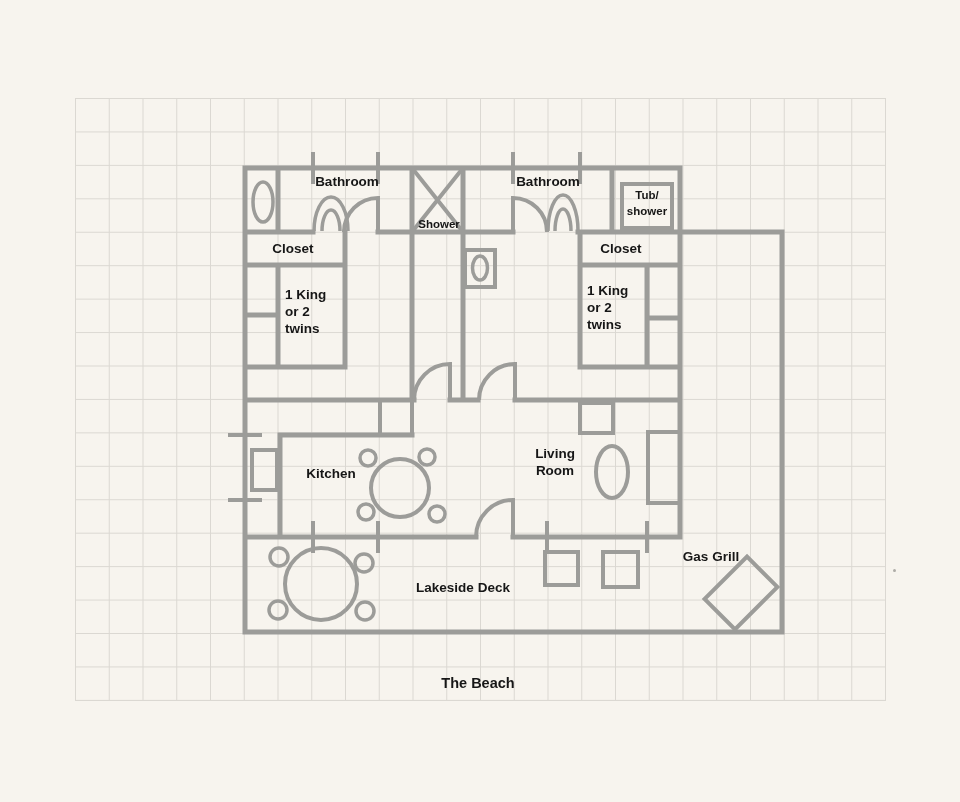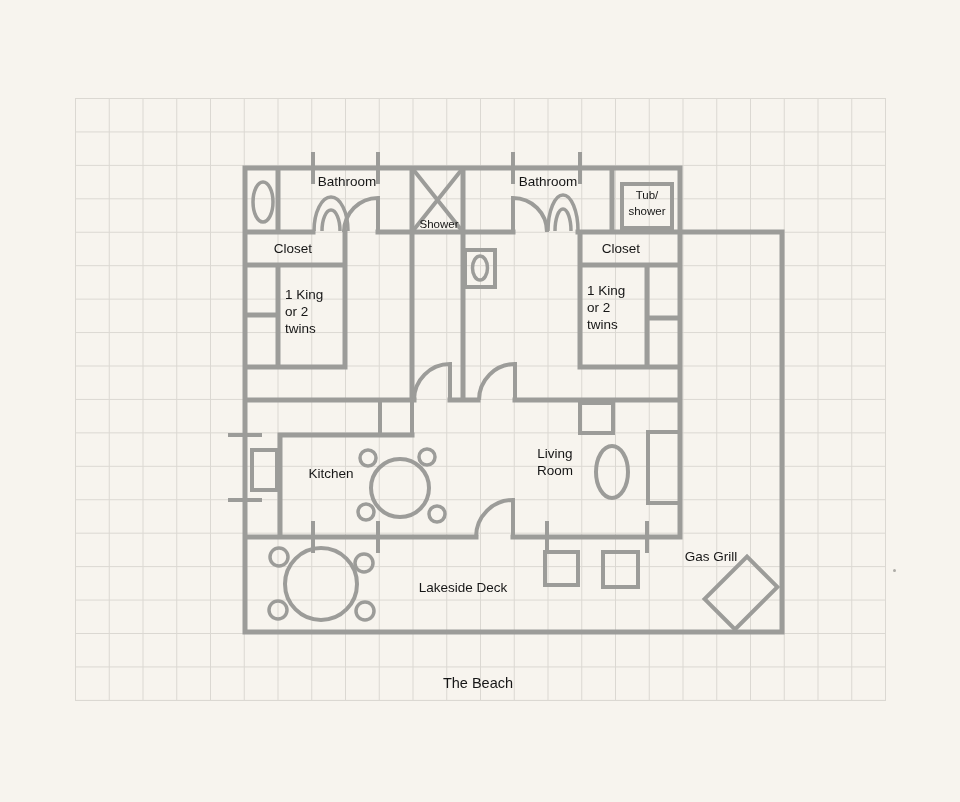--- a/index.html
+++ b/index.html
@@ -3,21 +3,21 @@
 <meta charset="utf-8">
 <style>
   :root{
     --bg:#f7f4ee; --grid:#dbd8d2; --wall:#9c9c99; --text:#161616;
   }
   html,body{margin:0;padding:0;}
   body{
     width:960px;height:802px;overflow:hidden;background:var(--bg);
     font-family:"Liberation Sans", sans-serif;position:relative;
   }
-  #stage{position:absolute;inset:0;width:960px;height:568px;}
+  #stage{position:absolute;inset:0;width:960px;height:568px;font-weight:bold;}
   #grid{
     position:absolute;left:75px;top:98px;width:810px;height:602px;
     background-image:
       linear-gradient(to right, var(--grid) 1px, transparent 1px),
       linear-gradient(to bottom, var(--grid) 1px, transparent 1px);
     background-size:33.75px 33.45px;
     border-right:1px solid var(--grid);
     border-bottom:1px solid var(--grid);
   }
   svg#plan{position:absolute;left:0;top:0;}

